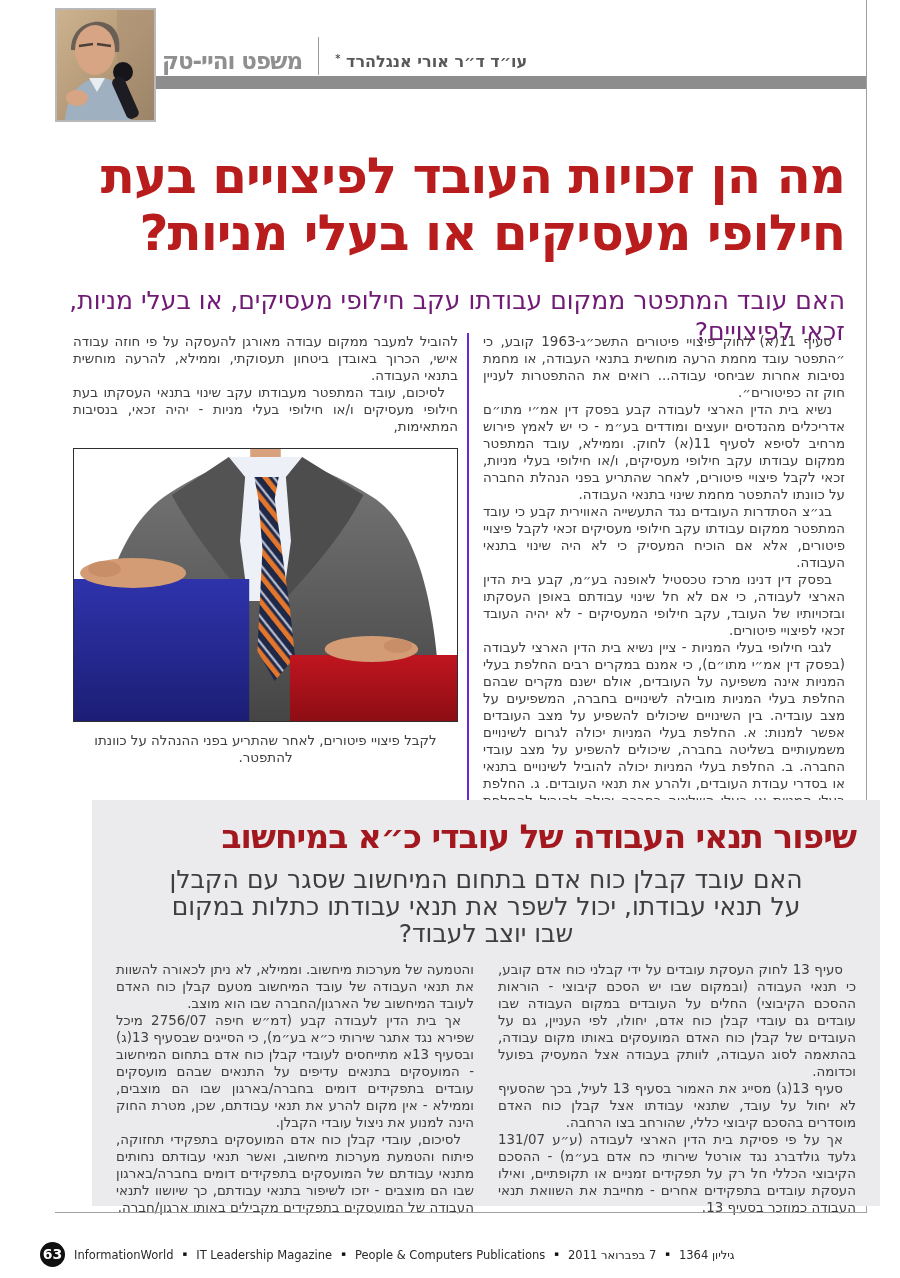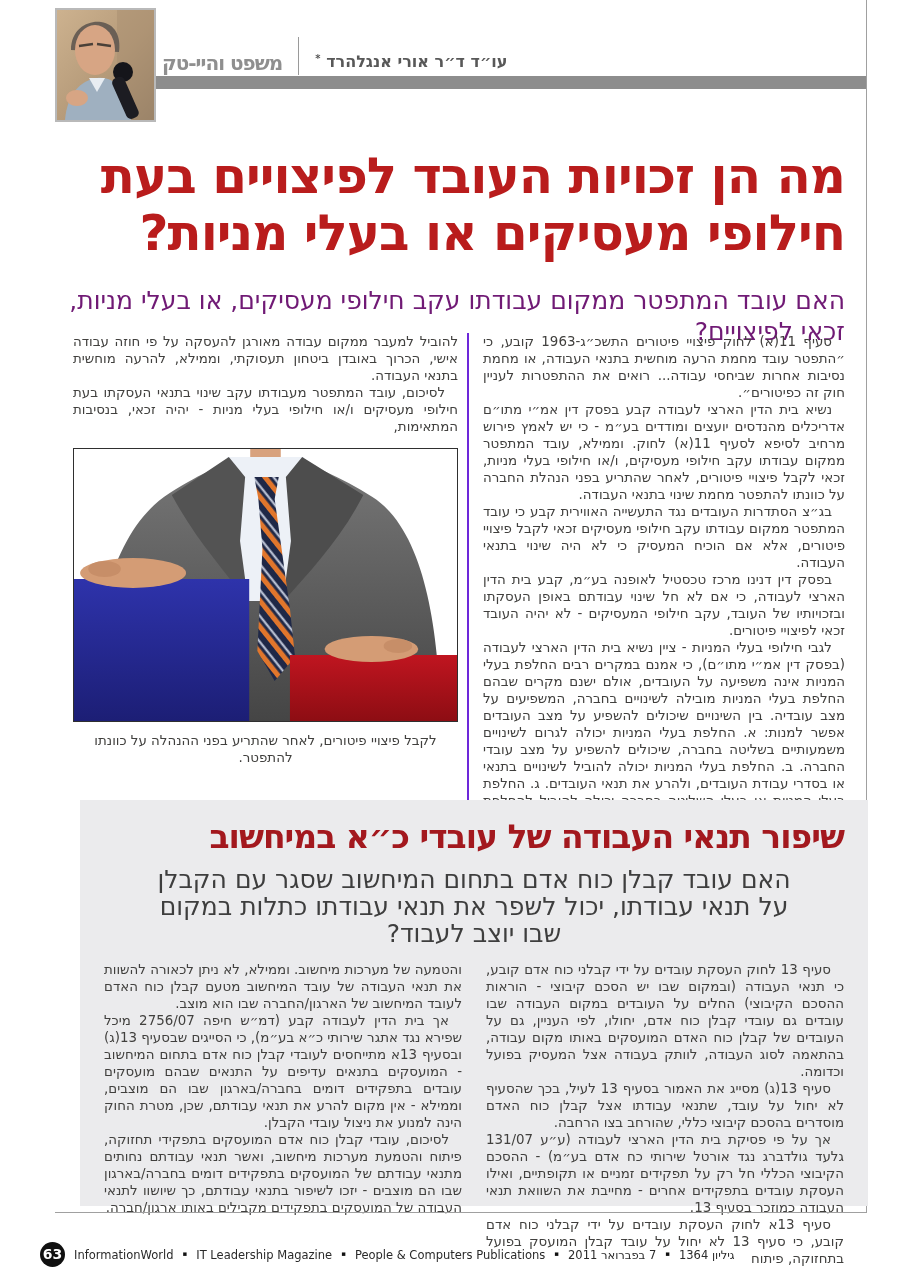--- a/index.html
+++ b/index.html
@@ -10,21 +10,21 @@
   
   .speaker-photo{
     position:absolute;left:55px;top:8px;width:97px;height:110px;
     border:2px solid #b9b9b9;background:#c0a584;z-index:5;box-sizing:content-box;
   }
   .header-row{
     position:absolute;left:162px;top:28px;height:47px;
     display:flex;align-items:flex-end;z-index:4;
   }
   .section-label{
-    font-size:20px;font-weight:bold;color:#8f8f8f;line-height:1;
+    font-size:23px;font-weight:bold;color:#8f8f8f;line-height:1;
     letter-spacing:-1px;direction:rtl;padding-bottom:2px;
   }
   .header-divider{width:1px;height:38px;background:#9a9a9a;margin:0 16px;}
   .byline{
     font-size:16px;font-weight:bold;color:#585858;direction:rtl;
     padding-bottom:5px;line-height:1;
   }
   .byline sup{font-size:10px;vertical-align:top;}
   .header-bar{
     position:absolute;left:155px;top:76px;width:711px;height:13px;background:#8d8d8d;
@@ -60,21 +60,21 @@
   .caption-line{
     font-size:13.4px;line-height:17px;color:#41403e;direction:rtl;
     text-align:center;margin-top:9px;
   }
   .author-credit{
     font-size:13px;line-height:17px;font-weight:bold;color:#2e2e2e;
     direction:rtl;text-align:center;margin-top:2px;
   }
   
   .graybox{
-    position:absolute;left:80px;top:800px;width:788px;height:406px;
+    position:absolute;left:92px;top:800px;width:788px;height:406px;
     background:#ebebed;box-sizing:border-box;padding:17px 24px 0 24px;
   }
   .box-title{
     color:#a3181e;font-weight:bold;font-size:33px;line-height:40px;
     direction:rtl;text-align:right;letter-spacing:-1px;
   }
   .box-subtitle{
     font-size:25px;color:#3e3e3e;line-height:27px;direction:rtl;
     text-align:center;margin:9px auto 0 auto;max-width:665px;
   }
@@ -183,21 +183,20 @@
 </div>
 
 <div class="graybox">
   <div class="box-title">שיפור תנאי העבודה של עובדי כ״א במיחשוב</div>
   <div class="box-subtitle">האם עובד קבלן כוח אדם בתחום המיחשוב שסגר עם הקבלן על תנאי עבודתו, יכול לשפר את תנאי עבודתו כתלות במקום שבו יוצב לעבוד?</div>
   <div class="box-cols bodytext">
     <div class="box-col">
       <p class="indent">סעיף 13 לחוק העסקת עובדים על ידי קבלני כוח אדם קובע, כי תנאי העבודה (ובמקום שבו יש הסכם קיבוצי - הוראות ההסכם הקיבוצי) החלים על העובדים במקום העבודה שבו עובדים גם עובדי קבלן כוח אדם, יחולו, לפי העניין, גם על העובדים של קבלן כוח האדם המועסקים באותו מקום עבודה, בהתאמה לסוג העבודה, לוותק בעבודה אצל המעסיק בפועל וכדומה.</p>
       <p class="indent">סעיף 13(ג) מסייג את האמור בסעיף 13 לעיל, בכך שהסעיף לא יחול על עובד, שתנאי עבודתו אצל קבלן כוח האדם מוסדרים בהסכם קיבוצי כללי, שהורחב בצו הרחבה.</p>
       <p class="indent">אך על פי פסיקת בית הדין הארצי לעבודה (ע״ע 131/07 גלעד גולדברג נגד אורטל שירותי כח אדם בע״מ) - ההסכם הקיבוצי הכללי חל רק על תפקידים זמניים או תקופתיים, ואילו העסקת עובדים בתפקידים אחרים - מחייבת את השוואת תנאי העבודה כמוזכר בסעיף 13.</p>
-      <p class="indent">סעיף 13א לחוק העסקת עובדים על ידי קבלני כוח אדם קובע, כי סעיף 13 לא יחול על עובד קבלן המועסק בפועל בתחזוקה, פיתוח</p>
     </div>
     <div class="box-col">
       <p>והטמעה של מערכות מיחשוב. וממילא, לא ניתן לכאורה להשוות את תנאי העבודה של עובד המיחשוב מטעם קבלן כוח האדם לעובד המיחשוב של הארגון/החברה שבו הוא מוצב.</p>
       <p class="indent">אך בית הדין לעבודה קבע (דמ״ש חיפה 2756/07 מיכל שפירא נגד אתגר שירותי כ״א בע״מ), כי הסייגים שבסעיף 13(ג) ובסעיף 13א מתייחסים לעובדי קבלן כוח אדם בתחום המיחשוב - המועסקים בתנאים עדיפים על התנאים שבהם מועסקים עובדים בתפקידים דומים בחברה/בארגון שבו הם מוצבים, וממילא - אין מקום להרע את תנאי עבודתם, שכן, מטרת החוק הינה למנוע את ניצול עובדי הקבלן.</p>
       <p class="indent">לסיכום, עובדי קבלן כוח אדם המועסקים בתפקידי תחזוקה, פיתוח והטמעת מערכות מיחשוב, ואשר תנאי עבודתם נחותים מתנאי עבודתם של המועסקים בתפקידים דומים בחברה/בארגון שבו הם מוצבים - יזכו לשיפור בתנאי עבודתם, כך שיושוו לתנאי העבודה של המועסקים בתפקידים מקבילים באותו ארגון/חברה.</p>
     </div>
   </div>
 </div>
 
 <div class="h-rule"></div>

